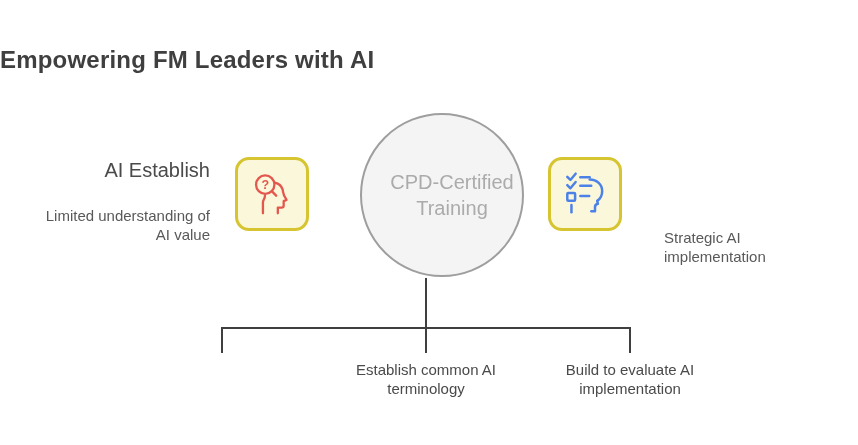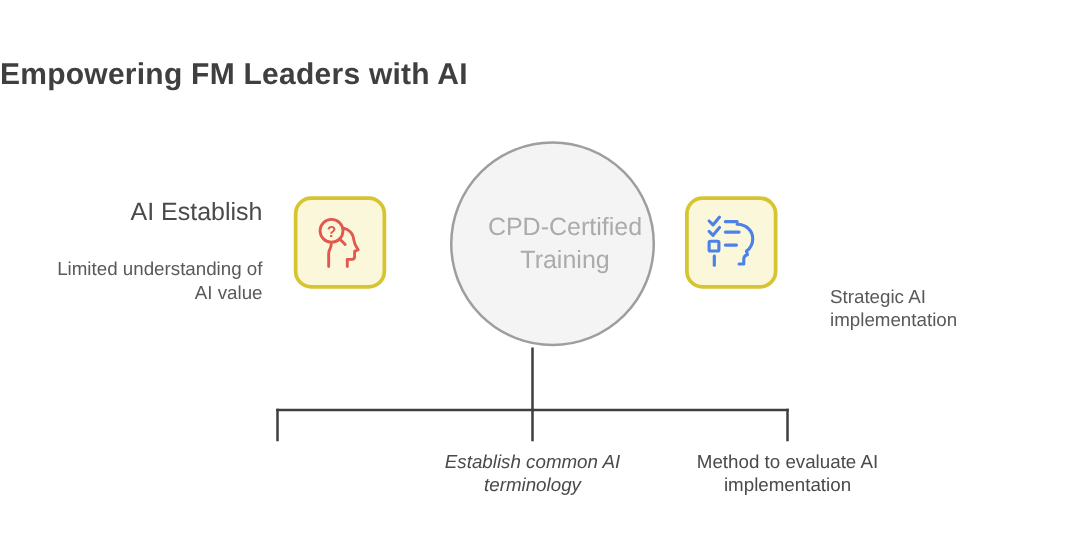--- a/index.html
+++ b/index.html
@@ -113,21 +113,21 @@
   .outcome {
     position: absolute;
     top: 361px;
     width: 170px;
     text-align: center;
     font-size: 15px;
     line-height: 1.25;
     color: var(--heading, #4a4a4a);
   }
   .outcome.o1 { left: 130px; }
-  .outcome.o2 { left: 341px; font-style: italic; }
+  .outcome.o2 { left: 341px; }
   .outcome.o3 { left: 545px; }
 </style>
 </head>
 <body>
 
 <div class="canvas">
 
   <div class="title">Empowering FM Leaders with AI</div>
 
   <div class="left-heading">AI Establish</div>
@@ -162,15 +162,15 @@
 
   <div class="right-subtitle">Strategic AI implementation</div>
 
   <div class="line v-top"></div>
   <div class="line h-main"></div>
   <div class="line v-left"></div>
   <div class="line v-mid"></div>
   <div class="line v-right"></div>
 
   <div class="outcome o2">Establish common AI terminology</div>
-  <div class="outcome o3">Method to evaluate AI implementation</div>
+  <div class="outcome o3">Build to evaluate AI implementation</div>
 
 </div>
 
 </body></html>

